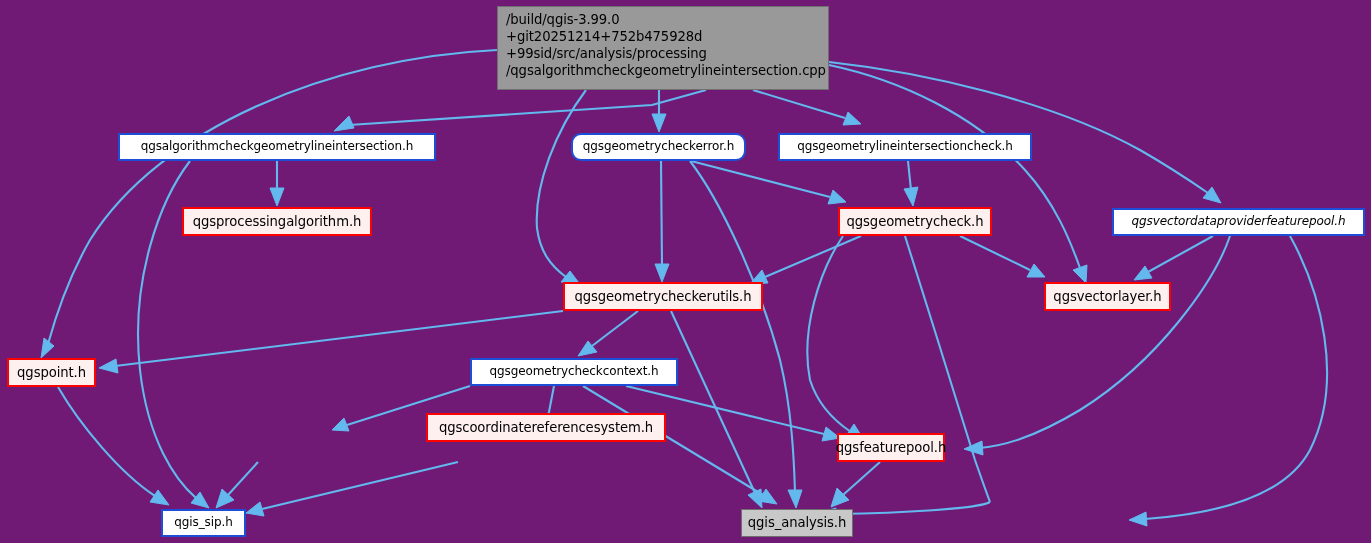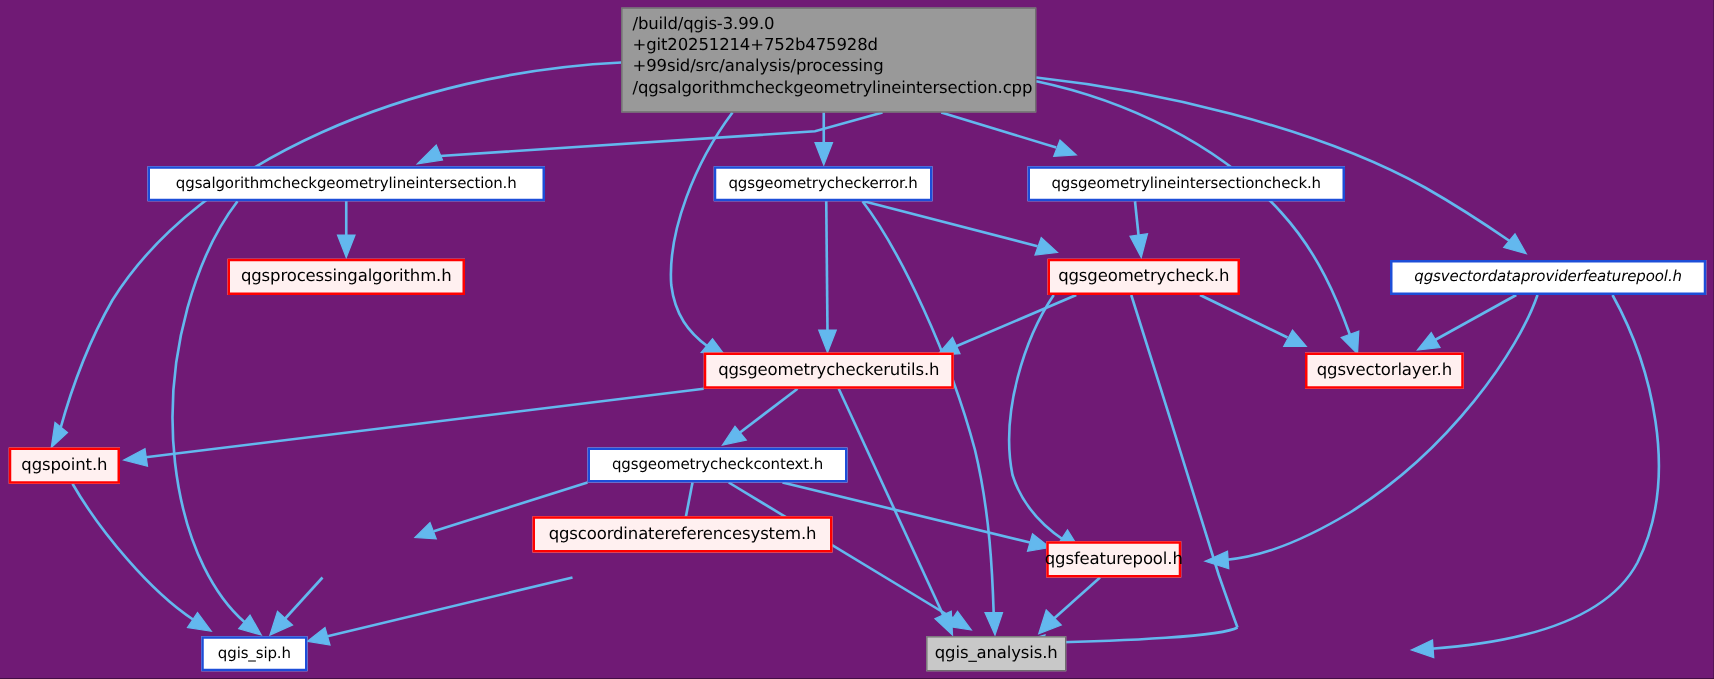--- a/index.html
+++ b/index.html
@@ -245,25 +245,25 @@
     <span class="node-label">/build/qgis-3.99.0
 +git20251214+752b475928d
 +99sid/src/analysis/processing
 /qgsalgorithmcheckgeometrylineintersection.cpp</span>
   </div>
 
   <div class="node kind-plain" style="left: 118px; top: 133px; width: 318px; height: 28px;">
     <span class="node-label">qgsalgorithmcheckgeometrylineintersection.h</span>
   </div>
 
-  <div class="node kind-plain" style="left: 571px; top: 133px; width: 175px; height: 28px;">
+  <div class="node kind-plain" style="left: 571px; top: 133px; width: 175px; height: 28px; border-radius: 10px;">
     <span class="node-label">qgsgeometrycheckerror.h</span>
   </div>
 
-  <div class="node kind-plain" style="left: 778px; top: 133px; width: 254px; height: 28px; margin-left: 44px;">
+  <div class="node kind-plain" style="left: 778px; top: 133px; width: 254px; height: 28px;">
     <span class="node-label">qgsgeometrylineintersectioncheck.h</span>
   </div>
 
   <div class="node kind-red" style="left: 182px; top: 207px; width: 190px; height: 29px;">
     <span class="node-label">qgsprocessingalgorithm.h</span>
   </div>
 
   <div class="node kind-red" style="left: 838px; top: 207px; width: 154px; height: 29px;">
     <span class="node-label">qgsgeometrycheck.h</span>
   </div>

